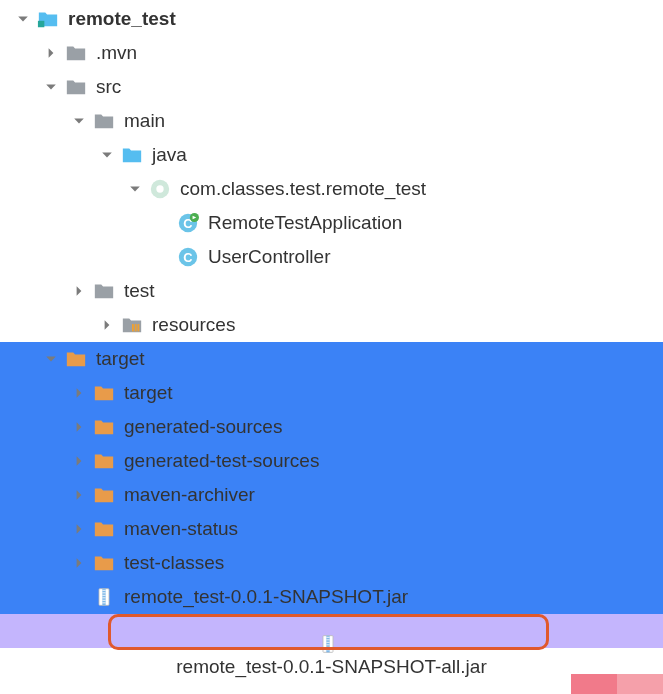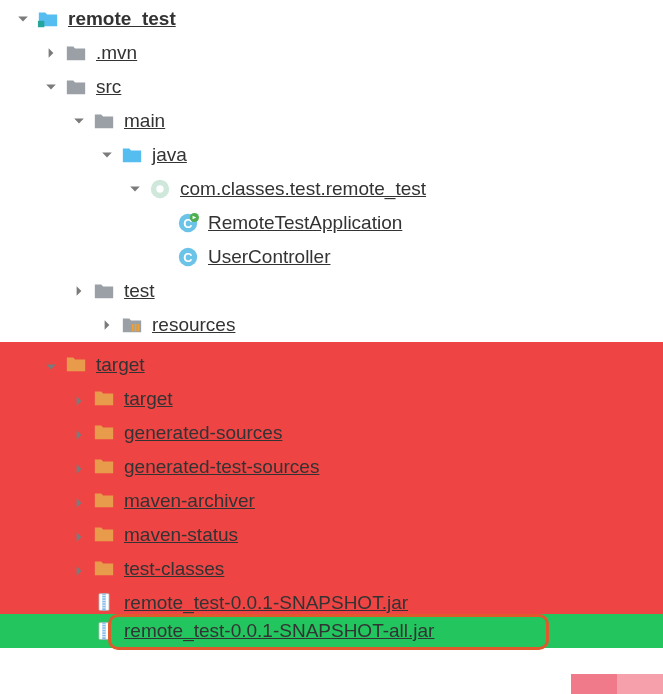--- a/index.html
+++ b/index.html
@@ -14,21 +14,20 @@
       position: relative;
     }
     .tree {
       padding: 2px 0 0 0;
     }
     .row {
       display: flex;
       align-items: center;
       height: 34px;
       white-space: nowrap;
-      text-decoration: underline;
     }
     .row .indent { display: inline-block; }
     .arrow {
       width: 18px;
       height: 18px;
       display: inline-flex;
       align-items: center;
       justify-content: center;
       margin-right: 4px;
       flex-shrink: 0;
@@ -39,22 +38,22 @@
       width: 24px;
       height: 24px;
       display: inline-flex;
       align-items: center;
       justify-content: center;
       margin-right: 8px;
       flex-shrink: 0;
     }
     .label { color: #333; }
     .label.bold { font-weight: 700; }
-    .hl-yellow { background: #ef4444; align-items: flex-end; }
-    .hl-gray { background: #22c55e; }
+    .hl-yellow { background: #3b82f6; }
+    .hl-gray { background: #c4b5fd; flex-direction: column; }
     .sel-box {
       position: absolute;
       border: 3px solid #e0592c;
       border-radius: 10px;
       pointer-events: none;
     }
     .watermark {
       position: absolute;
       right: 0;
       bottom: 0;

